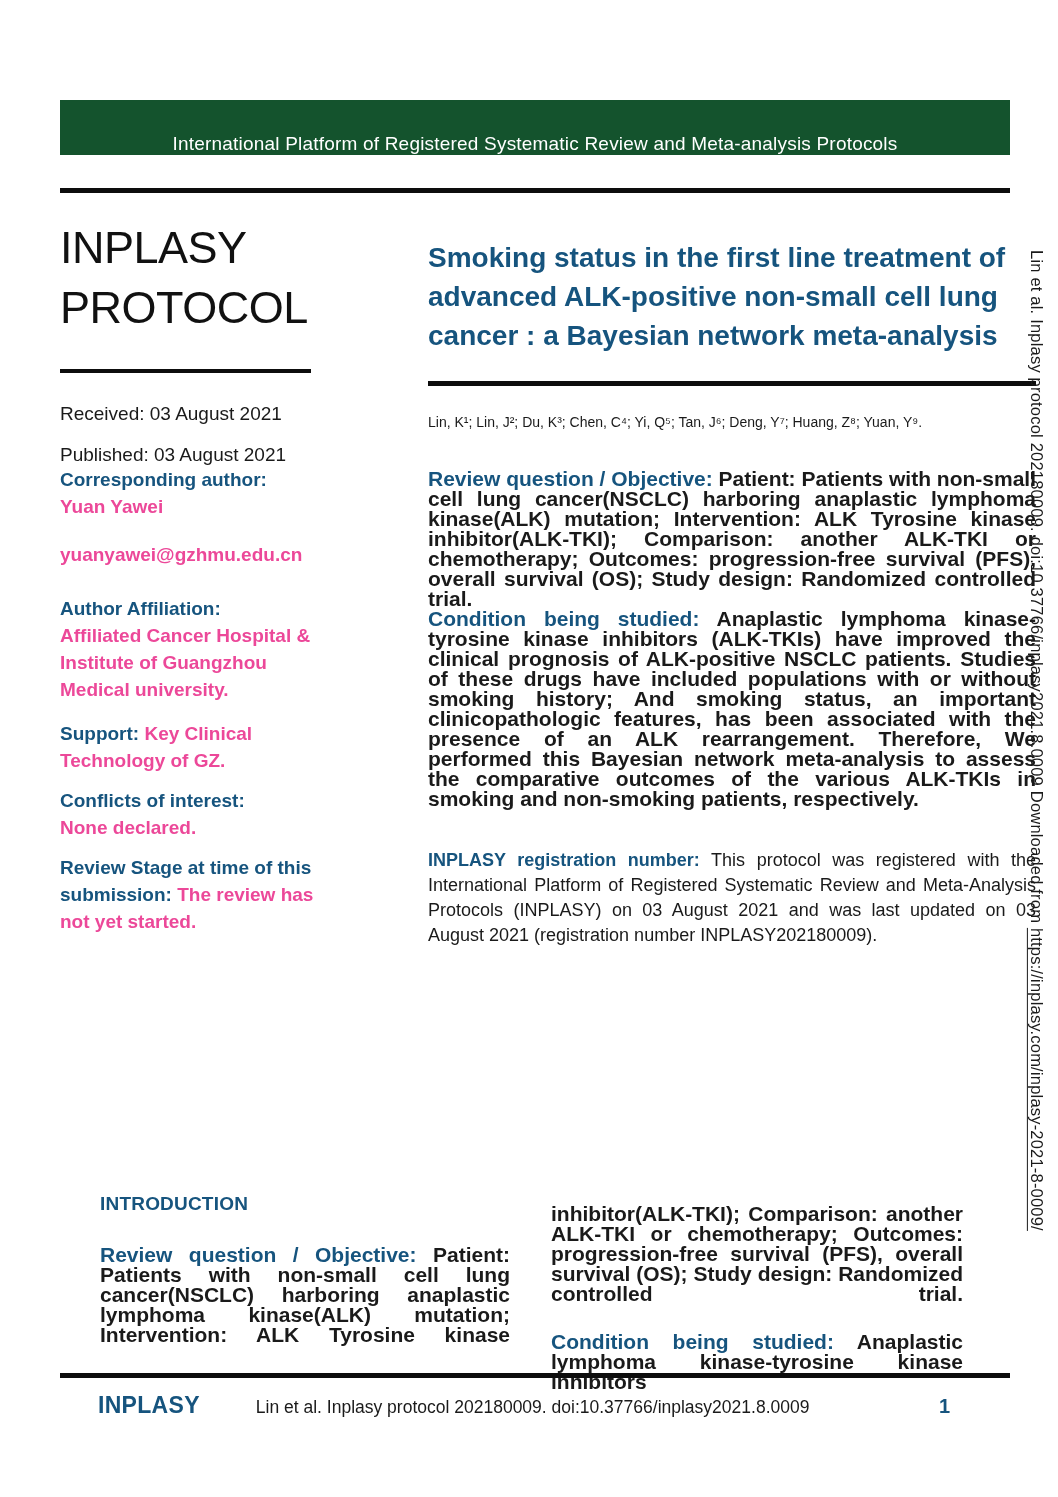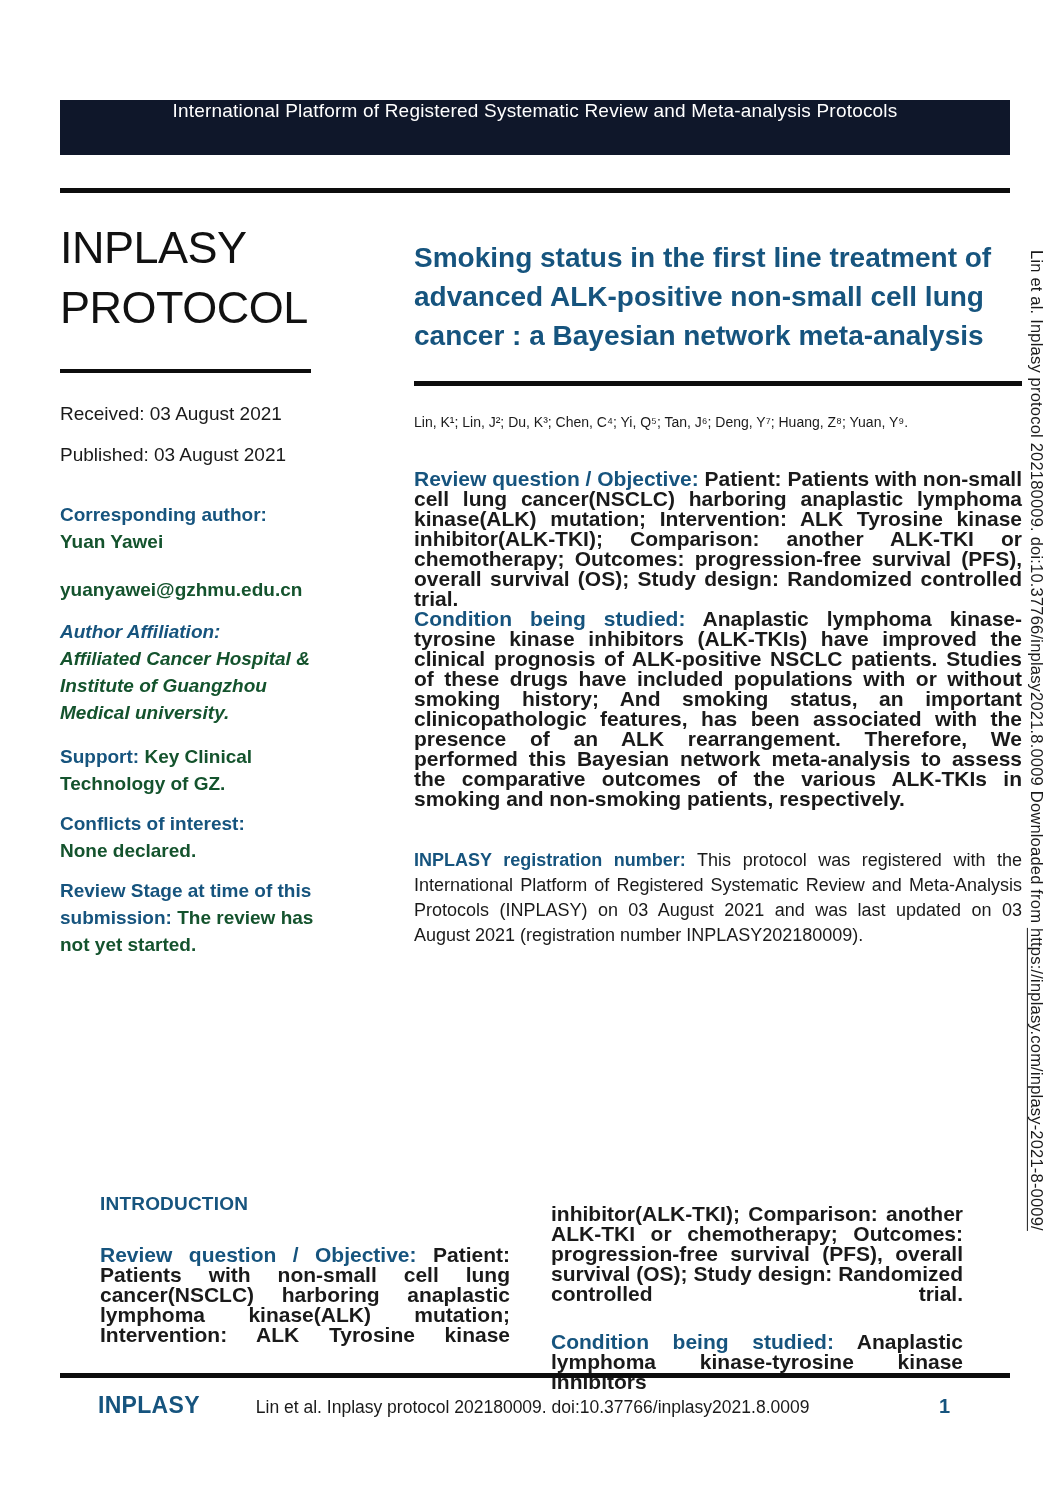--- a/index.html
+++ b/index.html
@@ -12,49 +12,49 @@
     font-family: "Liberation Sans", "DejaVu Sans", sans-serif;
     color: #1a1a1a;
     overflow: hidden;
   }
 
   
   .banner {
     position: absolute;
     left: 60px; top: 100px;
     width: 950px; height: 55px;
-    background: #0f172a;
+    background: #14532d;
     color: #ffffff;
-    display: flex; align-items: flex-start; justify-content: center;
+    display: flex; align-items: flex-end; justify-content: center;
     font-size: 19px;
     letter-spacing: 0.2px;
   }
   .rule { background: #0d0d0d; position: absolute; }
   .rule-banner { left: 60px; top: 188px; width: 950px; height: 5px; }
 
   
   .left-col { position: absolute; left: 60px; top: 218px; width: 275px; }
   .masthead { font-size: 45px; line-height: 60px; font-weight: 400; color: #111; letter-spacing: -0.5px; }
   .citation { margin-top: 29px; font-size: 18.5px; line-height: 23.5px; color: #1a1a1a; }
   .rule-left { margin-top: 31px; width: 251px; height: 4px; background: #0d0d0d; }
   .date { font-size: 19px; color: #1a1a1a; }
   .date-received { margin-top: 30px; }
   .date-published { margin-top: 19px; }
   .lbl { color: #16547e; font-weight: 700; }
-  .val { color: #14532d; font-weight: 700; }
+  .val { color: #ec4899; font-weight: 700; }
   .side-block { font-size: 19px; line-height: 27px; }
-  .blk-corr { margin-top: 35px; }
+  .blk-corr { }
   .blk-email { margin-top: 21px; }
-  .blk-affil { margin-top: 15px; font-style: italic; }
+  .blk-affil { margin-top: 27px; }
   .blk-support { margin-top: 17px; }
   .blk-stage { margin-top: 13px; }
   .blk-conflicts { margin-top: 13px; }
 
   
-  .right-col { position: absolute; left: 414px; top: 238px; width: 608px; }
+  .right-col { position: absolute; left: 428px; top: 238px; width: 608px; }
   .article-title { color: #16547e; font-size: 28px; line-height: 39px; font-weight: 700; }
   .rule-authors { margin-top: 26px; width: 100%; height: 5px; background: #0d0d0d; }
   .authors { margin-top: 23px; font-size: 14px; line-height: 27px; text-align: justify; color: #1a1a1a; }
   .para { font-size: 21px; line-height: 20px; text-align: justify; color: #1a1a1a; }
   .para.bold { font-weight: 700; }
   .para .plabel { color: #16547e; font-weight: 700; }
   .p-review { margin-top: 33px; }
   .p-condition { margin-top: 0; }
   .p-registration { margin-top: 39px; font-weight: 400; font-size: 18px; line-height: 25px; }
 

